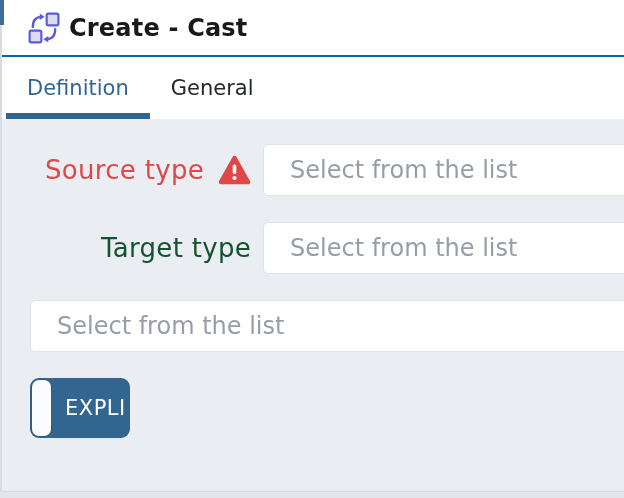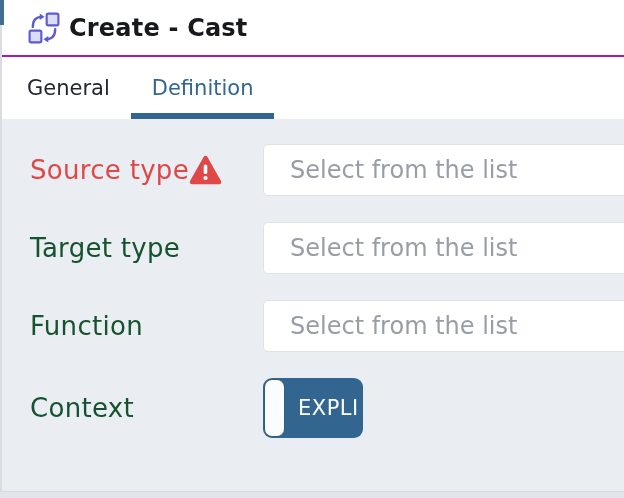--- a/index.html
+++ b/index.html
@@ -5,21 +5,21 @@
   html,body{margin:0;padding:0;}
   body{
     width:624px;height:498px;overflow:hidden;position:relative;
     background:#eaedf2;
     font-family:"DejaVu Sans","Liberation Sans",sans-serif;
     -webkit-font-smoothing:antialiased;
   }
 
   
   .titlebar{
-    height:57px;background:#ffffff;border-bottom:2px solid #a21caf;
+    height:57px;background:#ffffff;border-bottom:2px solid #0369a1;
     display:flex;align-items:center;padding-left:28px;gap:9px;
     box-sizing:border-box;
   }
   .titlebar .app-icon{width:32px;height:32px;flex:0 0 auto;display:block;}
   .titlebar h1{
     margin:0;font-size:24px;font-weight:bold;color:#17191c;letter-spacing:.2px;
   }
 
   
   .tabbar{
@@ -33,22 +33,22 @@
   .tab.active{color:#326690;}
   .tab.active::after{
     content:"";position:absolute;left:0;right:0;bottom:0;height:6px;
     background:#326690;
   }
 
   
   .form-body{padding:25px 0 0 30px;box-sizing:border-box;}
   .form-row{display:flex;align-items:center;margin-bottom:26px;}
   .label-col{
-    flex:0 0 233px;display:flex;align-items:center;
-    box-sizing:border-box;padding-right:12px;
+    flex:0 0 233px;display:flex;align-items:center;gap:14px;
+    box-sizing:border-box;padding-right:12px;justify-content:flex-end;
   }
   .field-label{font-size:26px;color:#14532d;letter-spacing:.3px;}
   .field-label.error{color:#e04747;}
   .warn-icon{width:33px;height:31px;flex:0 0 auto;display:block;}
   .control-col{flex:1 1 auto;min-width:0;}
 
   .select-input{
     display:block;width:calc(100% + 30px);height:52px;box-sizing:border-box;
     background:#ffffff;border:1px solid #dfe2e8;border-radius:5px;
     padding:0 20px 0 26px;font-size:24px;color:#42474d;outline:none;
@@ -89,25 +89,25 @@
     <rect x="1.5" y="17.5" width="11" height="11" rx="1.5" fill="#dcdcf7" stroke="#5b5bd6" stroke-width="2"></rect>
     <path d="M4.5 14 Q4.5 4.5 13 4.5" fill="none" stroke="#5b5bd6" stroke-width="2.2" stroke-linecap="round"></path>
     <path d="M11 1.5 L15.5 4.5 L11 7.5 Z" fill="#5b5bd6"></path>
     <path d="M25.5 16 Q25.5 25.5 17 25.5" fill="none" stroke="#5b5bd6" stroke-width="2.2" stroke-linecap="round"></path>
     <path d="M19 22.5 L14.5 25.5 L19 28.5 Z" fill="#5b5bd6"></path>
   </svg>
   <h1>Create - Cast</h1>
 </header>
 
 <nav class="tabbar">
+  <div class="tab active">
+    <span>Definition</span>
+  </div>
   <div class="tab">
     <span>General</span>
-  </div>
-  <div class="tab active">
-    <span>Definition</span>
   </div>
 </nav>
 
 <main class="form-body">
 
   <div class="form-row">
     <div class="label-col">
       <span class="field-label error">Source type</span>
       <svg class="warn-icon" viewBox="0 0 33 31" aria-hidden="true">
         <path d="M16.5 3 L30 27 L3 27 Z" fill="#e04747" stroke="#e04747" stroke-width="4.5" stroke-linejoin="round"></path>
@@ -123,32 +123,26 @@
   <div class="form-row">
     <div class="label-col">
       <span class="field-label">Target type</span>
     </div>
     <div class="control-col">
       <input class="select-input" type="text" placeholder="Select from the list" style="">
     </div>
   </div>
 
   <div class="form-row">
-    <div class="label-col">
-      <span class="field-label">Function</span>
-    </div>
     <div class="control-col">
       <input class="select-input" type="text" placeholder="Select from the list" style="">
     </div>
   </div>
 
   <div class="form-row">
-    <div class="label-col">
-      <span class="field-label">Context</span>
-    </div>
     <div class="control-col">
       <div class="toggle">
         <div class="toggle-knob"></div>
         <div class="toggle-label">EXPLI</div>
       </div>
     </div>
   </div>
 
 </main>
 

